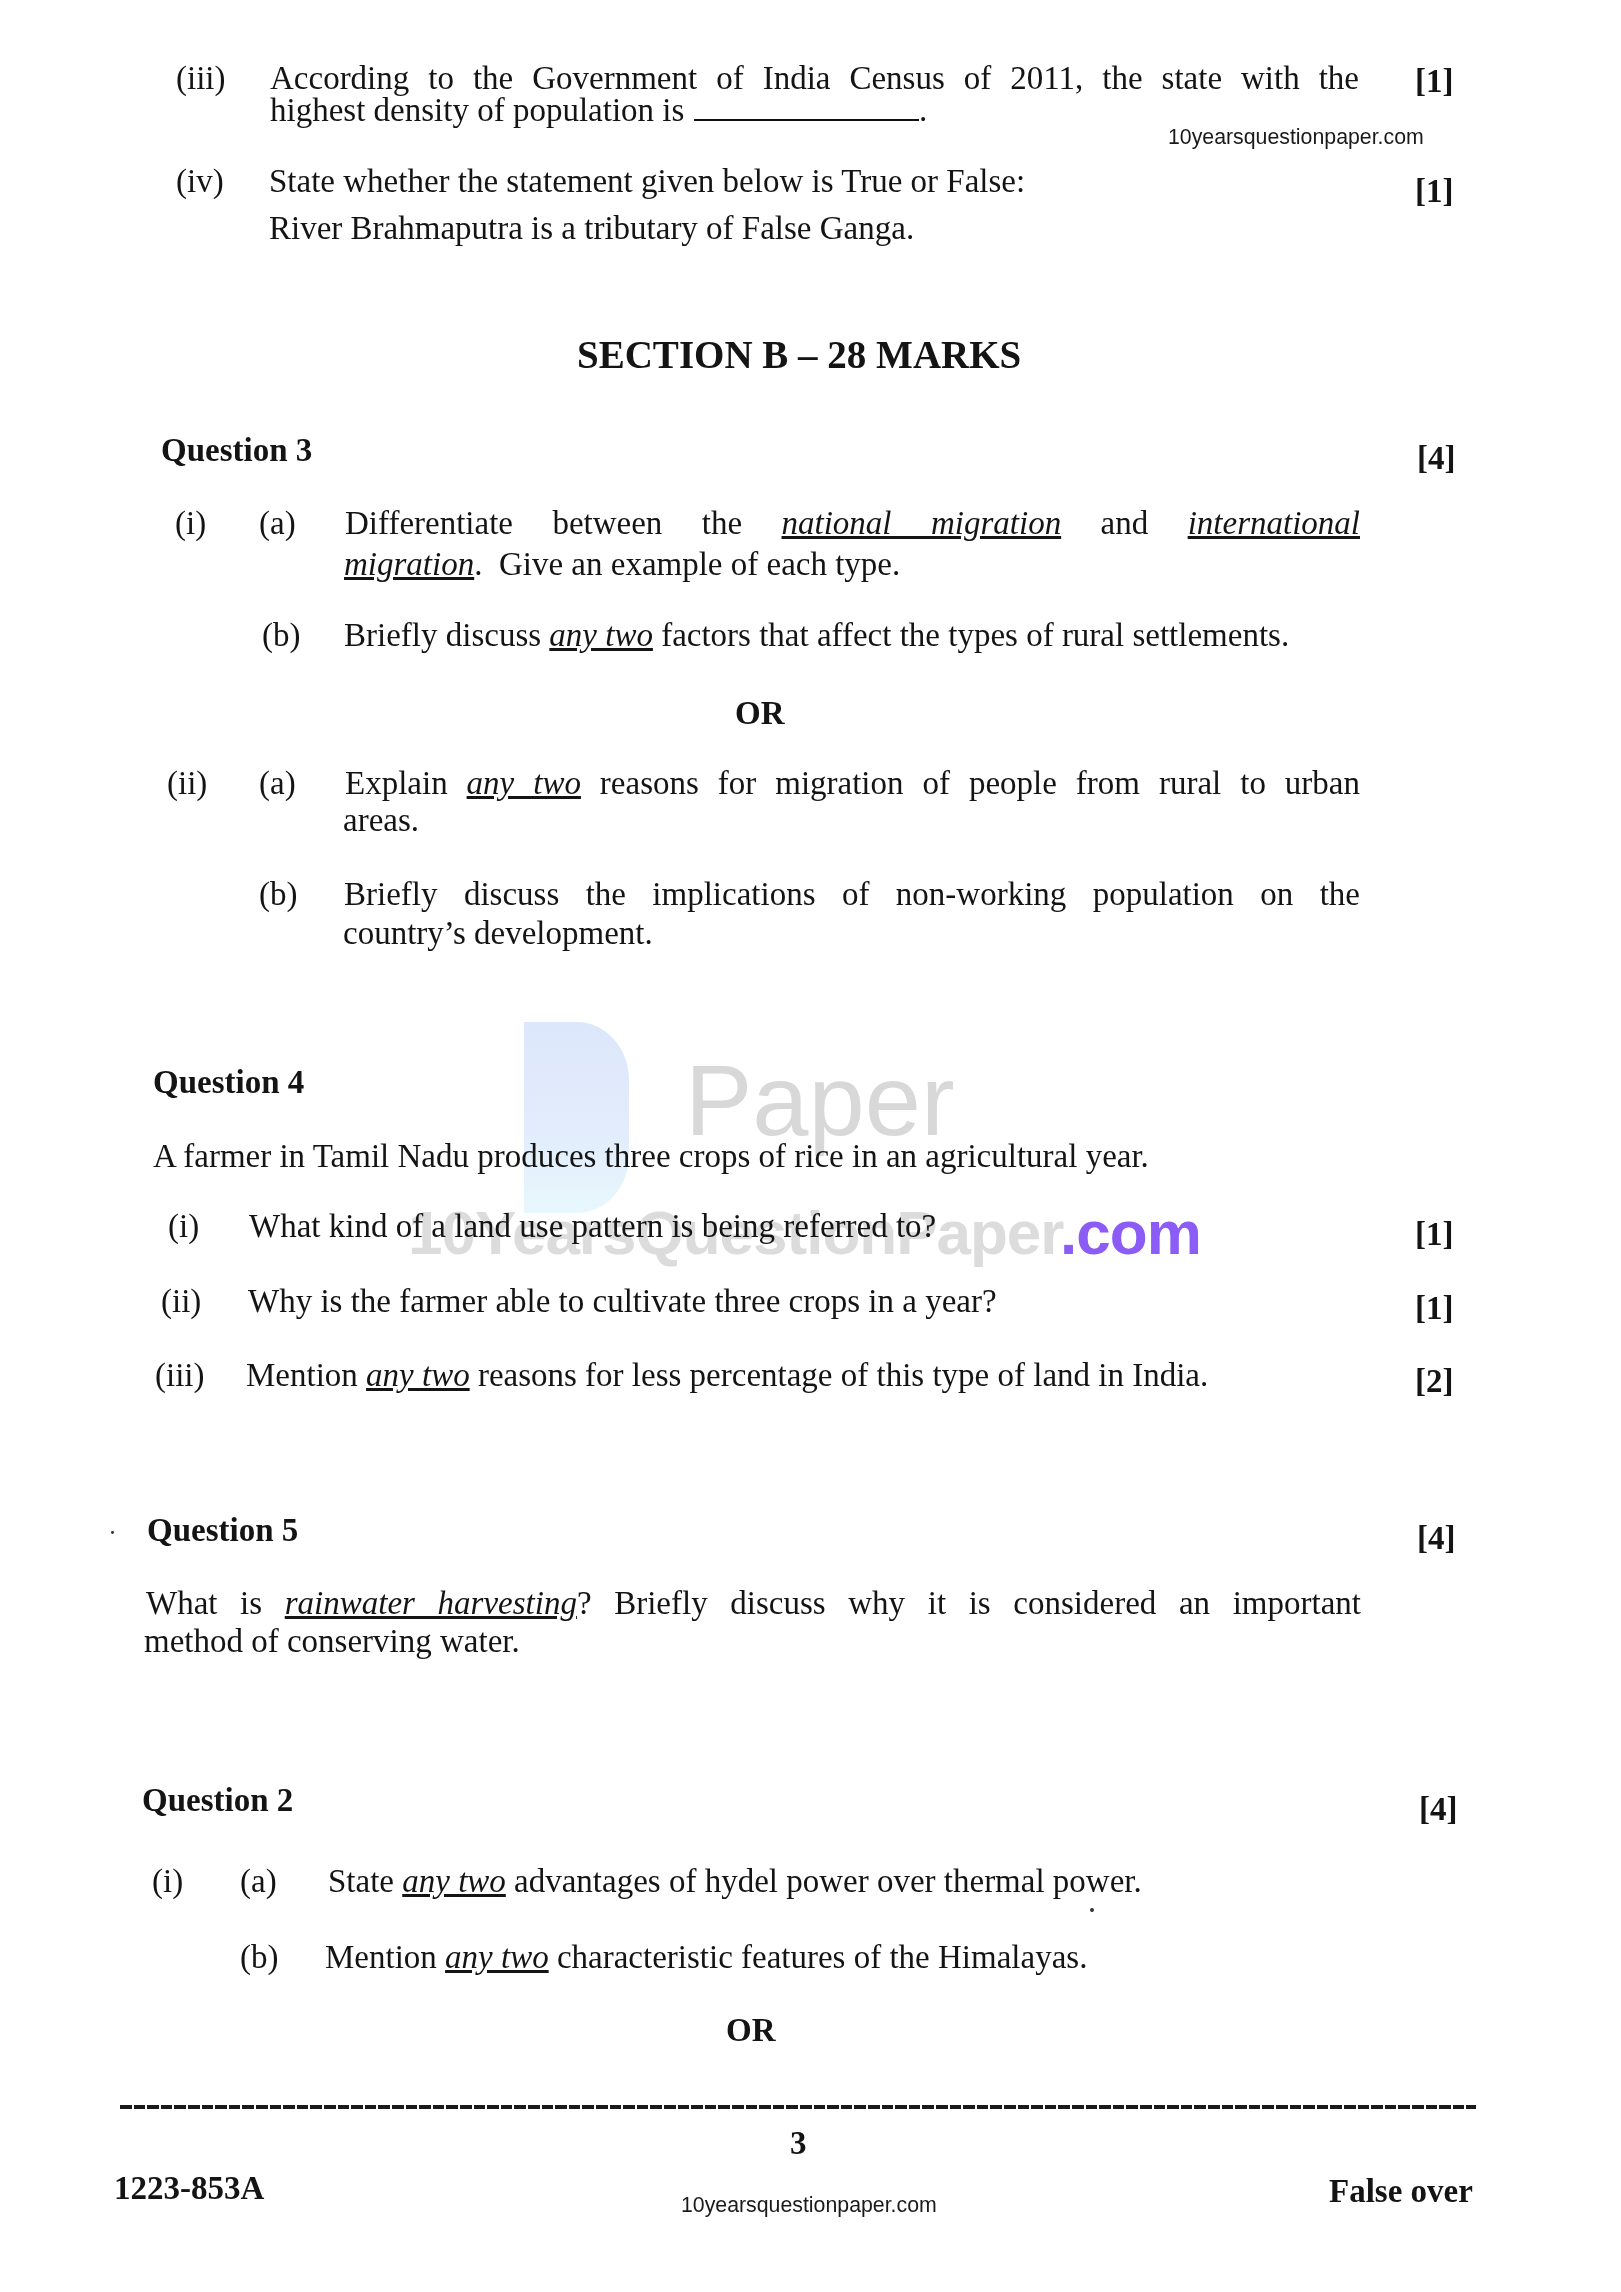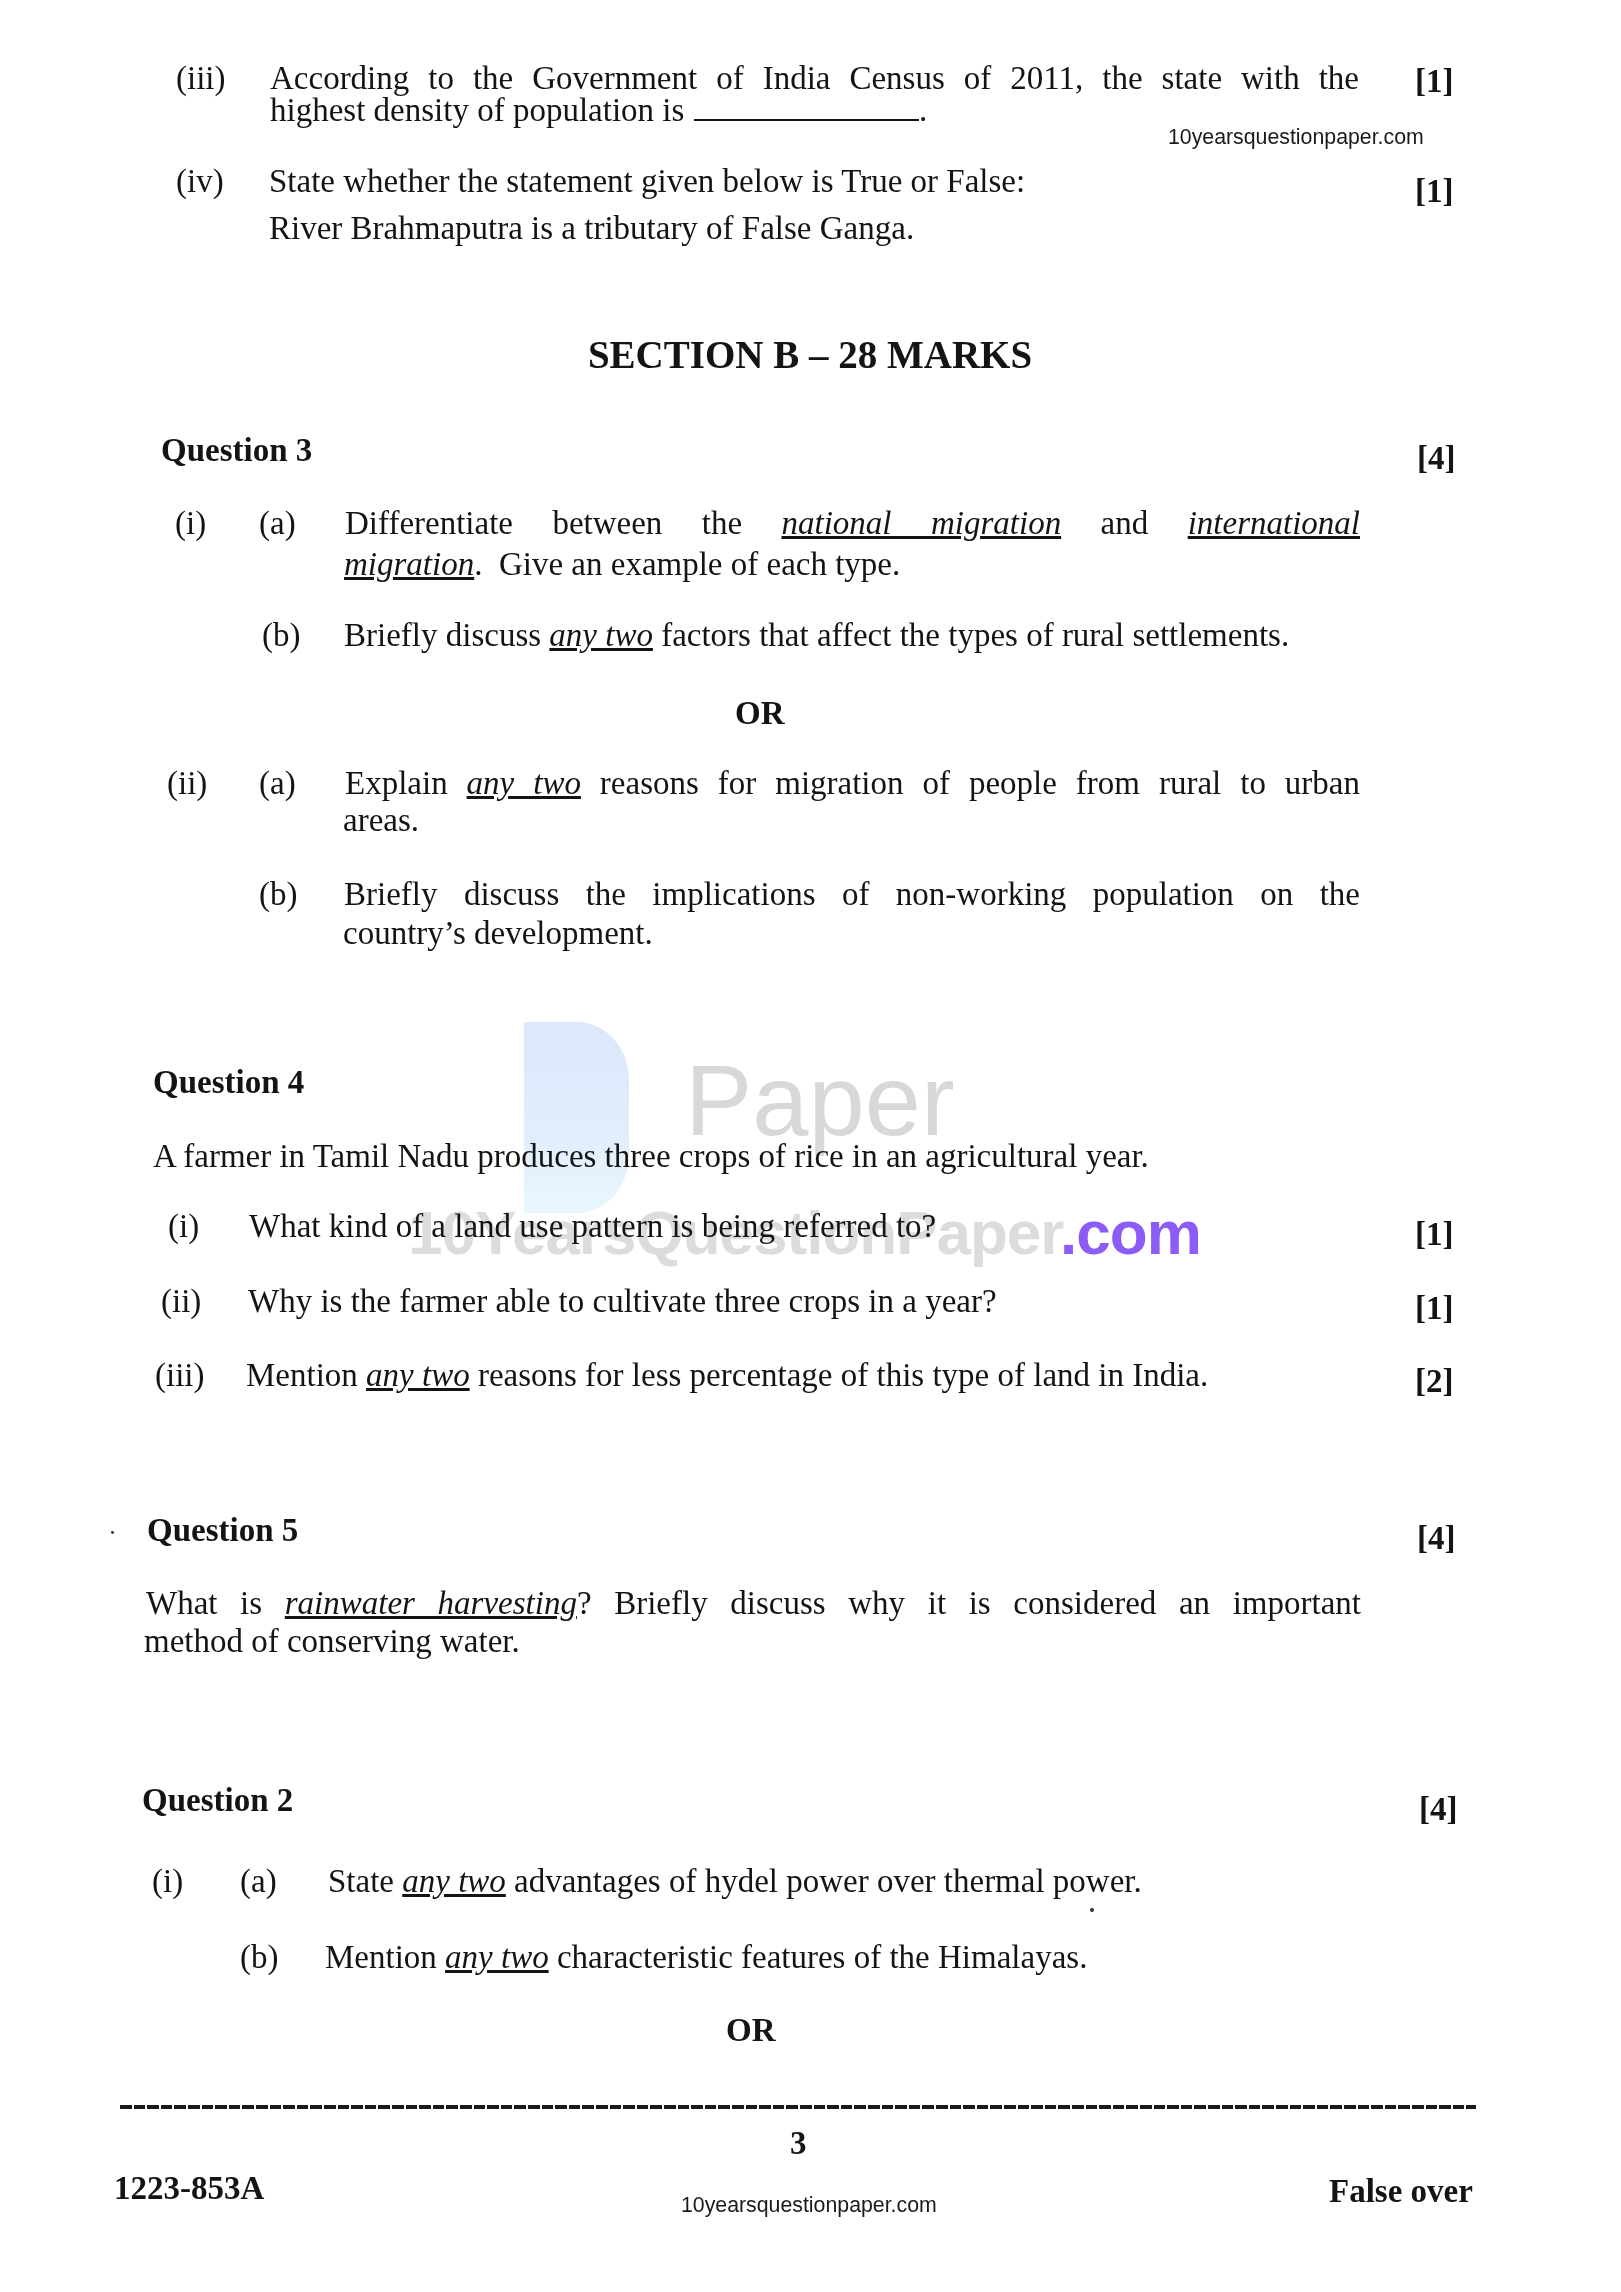--- a/index.html
+++ b/index.html
@@ -39,21 +39,21 @@
 <div class="abs t just" style="left:270px;top:62px;width:1089px;height:39px;overflow:hidden">According to the Government of India Census of 2011, the state with the</div>
 <span class="abs mark" style="left:1415px;top:65px">[1]</span>
 <div class="abs t" style="left:270px;top:94px"><span>highest density of population is</span><span class="blank"></span><span>.</span></div>
 <span class="abs wm-small" style="left:1168px;top:127px">10yearsquestionpaper.com</span>
 
 <span class="abs t" style="left:176px;top:165px">(iv)</span>
 <span class="abs t" style="left:269px;top:165px">State whether the statement given below is True or False:</span>
 <span class="abs mark" style="left:1415px;top:175px">[1]</span>
 <span class="abs t" style="left:269px;top:212px">River Brahmaputra is a tributary of False Ganga.</span>
 
-<div class="abs head" style="left:577px;top:335px;width:466px;text-align:center">SECTION B – 28 MARKS</div>
+<div class="abs head" style="left:577px;top:335px;width:466px;">SECTION B – 28 MARKS</div>
 
 <span class="abs qh" style="left:161px;top:434px">Question 3</span>
 <span class="abs mark" style="left:1417px;top:442px">[4]</span>
 
 <span class="abs t" style="left:175px;top:507px">(i)</span>
 <span class="abs t" style="left:259px;top:507px">(a)</span>
 <div class="abs t just" style="left:345px;top:507px;width:1015px;height:39px;overflow:hidden"><span>Differentiate between the </span><span class="i">national migration</span><span> and </span><span class="i">international</span></div>
 <div class="abs t" style="left:344px;top:548px;white-space:pre"><span class="i">migration</span><span>.  Give an example of each type.</span></div>
 
 <span class="abs t" style="left:262px;top:619px">(b)</span>

